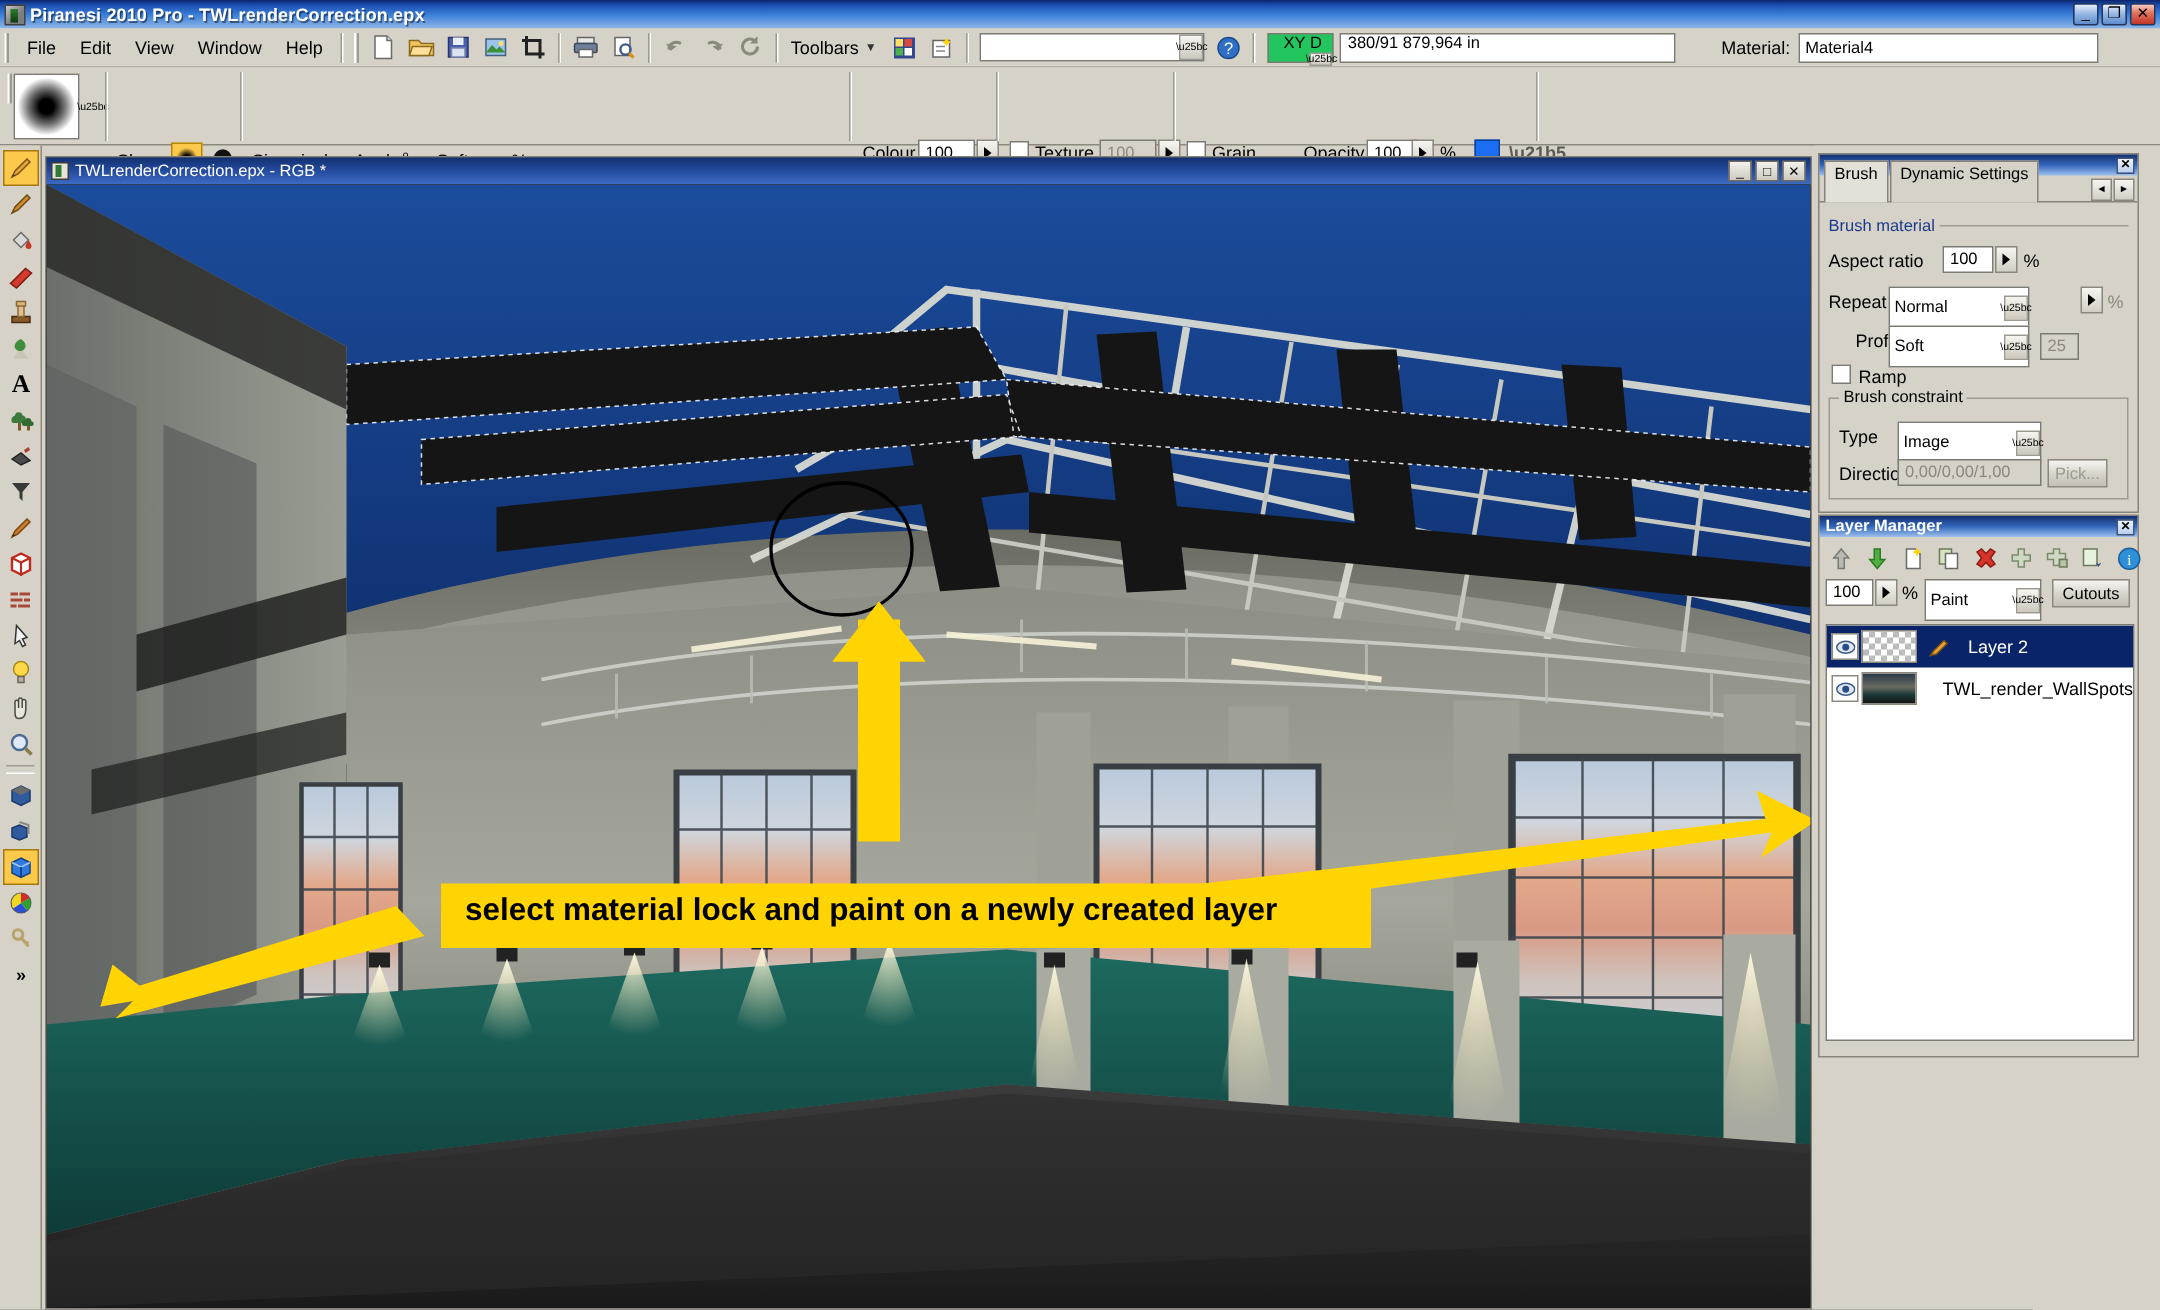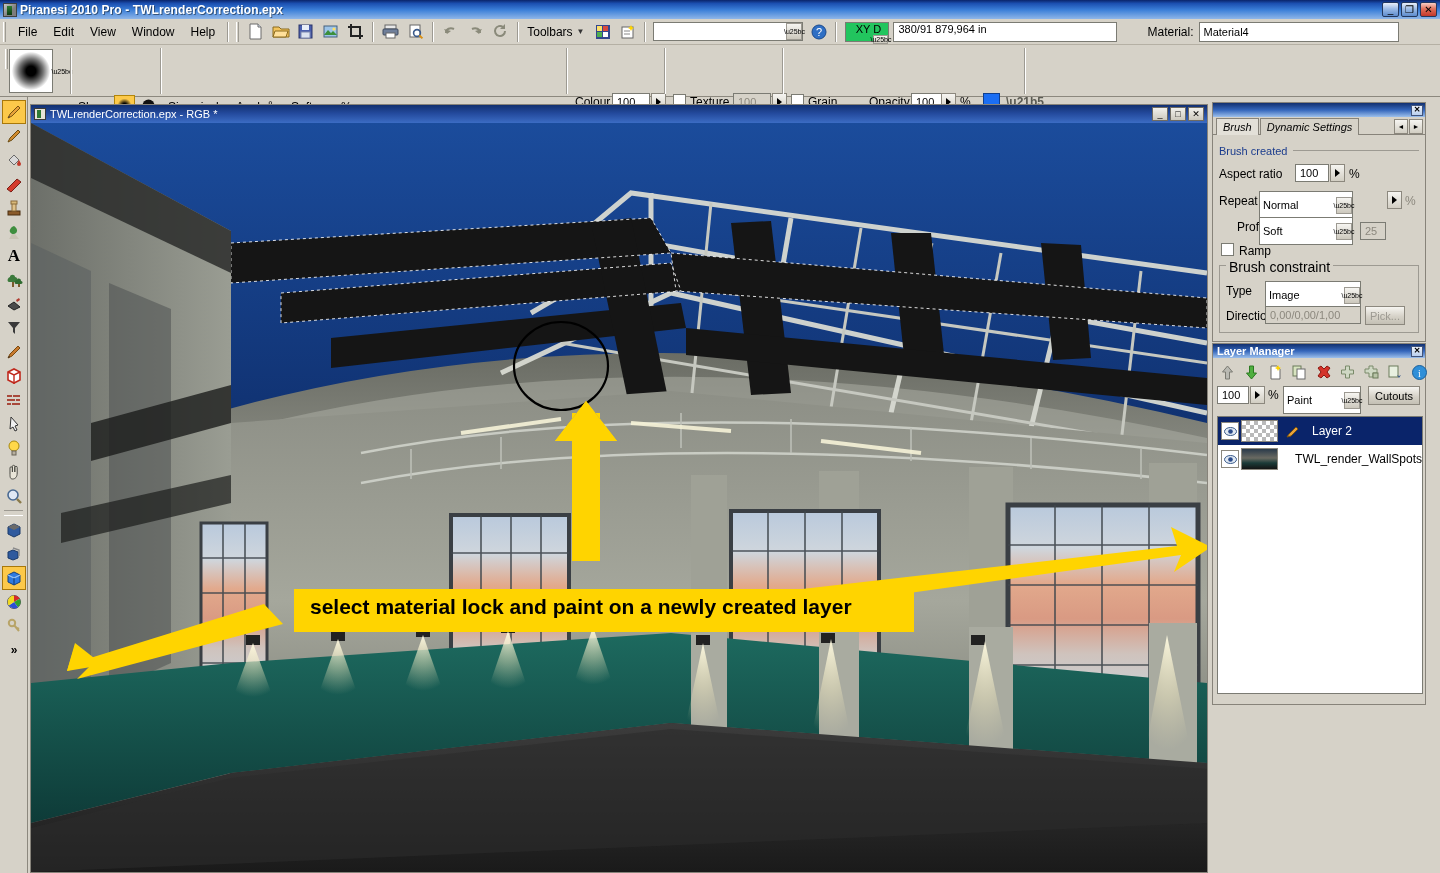--- a/index.html
+++ b/index.html
@@ -186,33 +186,33 @@
     background: linear-gradient(180deg,#12306f,#3466bb 50%,#9dc0ec);
     display:flex; align-items:center; color:#fff; font-size:11px; font-weight:bold; padding-left:4px;
   }
   .panelbar .pclose {
     margin-left:auto; width: 12px; height: 11px; margin-right: 2px;
     background: linear-gradient(180deg,#eef3fb,#b9cfee); border:1px solid #41547c;
     display:flex;align-items:center;justify-content:center;font-size:8px;color:#000;line-height:1;
   }
   .tabrow { display:flex; align-items:flex-end; height: 18px; padding-left: 3px; border-bottom: 1px solid #87837a; }
   .tab {
-    padding: 2px 6px 2px 6px; font-size: 11px; background: #d6d2c8;
-    border: 1px solid #87837a; border-bottom: none; margin-right: 1px; position: relative; top: 1px; font-style: italic;
+    padding: 2px 6px 13px 6px; font-size: 11px; background: #d6d2c8;
+    border: 1px solid #87837a; border-bottom: none; margin-right: 1px; position: relative; top: 1px;
   }
   .tab.active { background: #e3e0d8; font-weight: normal; z-index: 2; }
   .tabnav { margin-left:auto; display:flex; gap:1px; padding-right: 2px; }
   .tabnav div {
     width: 14px; height: 15px; background: linear-gradient(180deg,#f6f5f1,#d2cec3);
     border:1px solid #8c887e; display:flex;align-items:center;justify-content:center;font-size:7px;
   }
   .grouplabel { position:absolute; font-size: 11px; color: #1a3b8c; }
   .grouprule { position:absolute; height:1px; background:#9d9a92; }
   .fieldset { position:absolute; border: 1px solid #9d9a92; }
-  .fslegend { position:absolute; background:#d6d2c8; font-size:14px; padding: 0 3px; }
+  .fslegend { position:absolute; background:#d6d2c8; font-size:11px; padding: 0 3px; }
   .btnstd {
     position:absolute; height:19px; background: linear-gradient(180deg,#f6f5f1,#d6d2c8 55%,#c4c0b5);
     border:1px solid #8c887e; display:flex;align-items:center;justify-content:center; font-size:11px;
   }
   .btnstd.dis { color:#9d9a92; }
 
   
   .layerlist {
     position:absolute; left:4px; top:72px; width:206px; height:278px;
     background:#fff; border:1px solid #7b7b73; overflow:hidden;
@@ -848,21 +848,21 @@
       </div>
       <div class="tabrow">
         <div class="tab active">Brush</div>
         <div class="tab">Dynamic Settings</div>
         <div class="tabnav">
           <div>◄</div>
           <div>►</div>
         </div>
       </div>
 
-      <div class="grouplabel" style="left:6px;top:42px;">Brush created</div>
+      <div class="grouplabel" style="left:6px;top:42px;">Brush material</div>
       <div class="grouprule" style="left:80px;top:47px;width:126px;"></div>
 
       <div class="lbl" style="left:6px;top:64px;">Aspect ratio</div>
       <div class="numbox" style="left:82px;top:61px;width:34px;">
         <span>100</span>
       </div>
       <div class="spin" style="left:117px;top:61px;"></div>
       <div class="lbl" style="left:136px;top:64px;">%</div>
 
       <div class="lbl" style="left:6px;top:91px;">Repeat</div>

